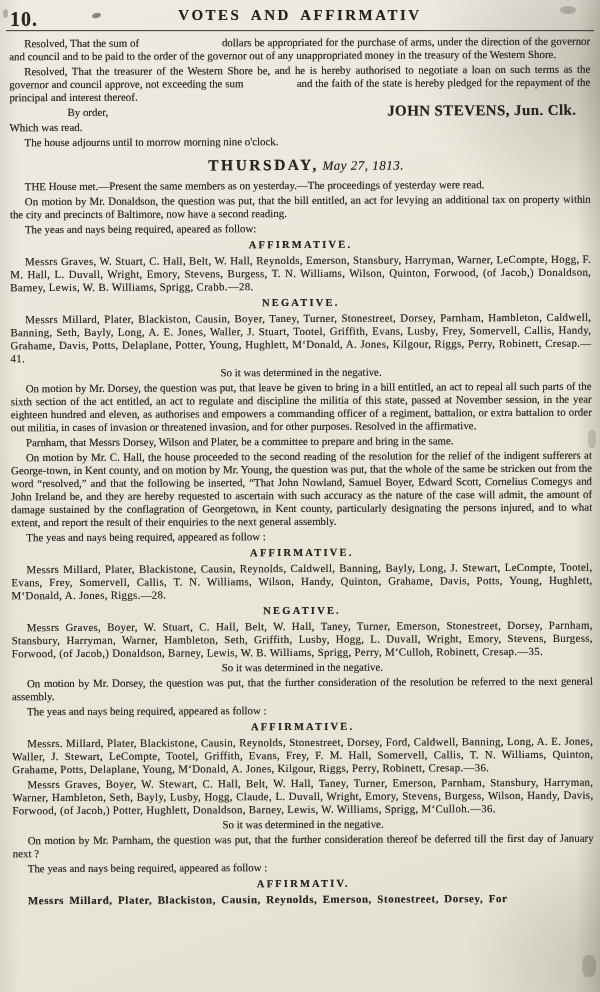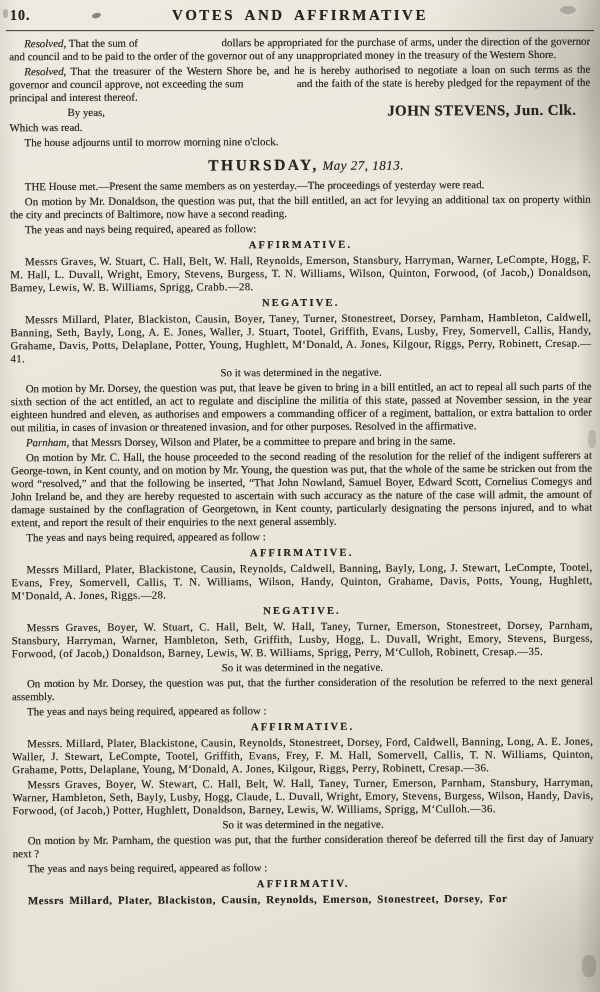--- a/index.html
+++ b/index.html
@@ -16,35 +16,35 @@
     color: #28251f;
     text-shadow: 0 0 0.7px rgba(40,36,30,0.5);
     background:
       radial-gradient(ellipse 50% 28% at 101% 7%, rgba(95,90,78,0.30), transparent 62%),
       radial-gradient(ellipse 42% 22% at 103% 98%, rgba(95,90,78,0.26), transparent 62%),
       linear-gradient(to left, rgba(95,90,78,0.22), rgba(95,90,78,0) 4%),
       linear-gradient(to right, rgba(95,90,78,0.10), rgba(95,90,78,0) 3%),
       linear-gradient(160deg, #edeadf 0%, #e9e5d9 55%, #e5e1d4 100%);
   }
   .page-header { position: relative; height: 21px; margin: 7px 10px 0 10px; }
-  .page-number { position: absolute; left: 0; top: 1px; font-size: 14px; font-weight: bold; letter-spacing: 1px; }
+  .page-number { position: absolute; left: 0; top: 1px; font-size: 20px; font-weight: bold; letter-spacing: 1px; }
   .running-title {
     position: absolute; left: 0; right: 0; top: 0; text-align: center;
     font-size: 15px; font-weight: bold; letter-spacing: 2.5px; word-spacing: 4px;
   }
   .header-rule { border-top: 1px solid rgba(52,48,40,0.85); margin: 2px 6px 5px 6px; box-shadow: 0 1px 0 rgba(52,48,40,0.14); }
   .content {
     padding: 0 8px 0 11px;
     font-size: 10.9px; line-height: 13px;
     text-align: justify;
     transform: rotate(-0.25deg);
   }
   p.para { margin: 2px 0; }
   .indent { text-indent: 15px; }
-  .lead-italic { font-style: italic; }
+  .lead-italic { }
   .name-list { letter-spacing: 0.3px; margin: 3px 0; }
   .vote-heading { text-align: center; font-size: 10.5px; font-weight: bold; letter-spacing: 2.2px; margin: 3px 0; }
   .date-heading { text-align: center; margin: 8px 0 4px 0; line-height: 18px; }
   .date-day { font-size: 15.5px; font-weight: bold; letter-spacing: 2.5px; margin-left: 12px; }
   .date-rest { font-size: 13px; font-style: italic; letter-spacing: 0.5px; }
   .centered { text-align: center; text-indent: 0; margin: 2px 0; }
   .signature-line { display: flex; justify-content: space-between; padding: 0 14px 0 58px; margin: 2px 0; }
   .clerk { font-weight: bold; font-size: 15px; letter-spacing: 0.4px; }
   .gap-top { margin-top: 14px; }
   .smudged { font-weight: bold; letter-spacing: 0.6px; word-spacing: 2px; }
@@ -55,32 +55,32 @@
   .s4 { left: 588px; top: 430px; width: 8px; height: 18px; opacity: 0.3; border-radius: 40%; }
   .s5 { left: 582px; top: 955px; width: 14px; height: 22px; opacity: 0.35; border-radius: 40%; }
 </style>
 </head>
 <body>
 
 <div class="page">
 
   <div class="page-header">
     <span class="page-number">10.</span>
-    <span class="running-title">VOTES AND AFFIRMATIVE</span>
+    <span class="running-title">VOTES AND AFFIRMATIV</span>
   </div>
   <div class="header-rule"></div>
 
   <div class="content">
 
     <p class="para indent"><span class="lead-italic">Resolved,</span><span> That the sum of&nbsp;&nbsp;&nbsp;&nbsp;&nbsp;&nbsp;&nbsp;&nbsp;&nbsp;&nbsp;&nbsp;&nbsp;&nbsp;&nbsp;&nbsp;&nbsp;&nbsp;&nbsp;&nbsp;&nbsp;&nbsp;&nbsp;&nbsp;&nbsp;&nbsp;&nbsp;&nbsp;&nbsp; dollars be appropriated for the purchase of arms, under the direction of the governor and council and to be paid to the order of the governor out of any unappropriated money in the treasury of the Western Shore.</span></p>
 
     <p class="para indent"><span class="lead-italic">Resolved,</span><span> That the treasurer of the Western Shore be, and he is hereby authorised to negotiate a loan on such terms as the governor and council approve, not exceeding the sum&nbsp;&nbsp;&nbsp;&nbsp;&nbsp;&nbsp;&nbsp;&nbsp;&nbsp;&nbsp;&nbsp;&nbsp;&nbsp;&nbsp;&nbsp;&nbsp;&nbsp;&nbsp; and the faith of the state is hereby pledged for the repayment of the principal and interest thereof.</span></p>
 
     <div class="signature-line">
-      <span>By yeas,</span>
+      <span>By order,</span>
       <span class="clerk">JOHN STEVENS, Jun. Clk.</span>
     </div>
 
     <p class="para">Which was read.</p>
 
     <p class="para indent">The house adjourns until to morrow morning nine o'clock.</p>
 
     <div class="date-heading"><span class="date-day">THURSDAY,</span><span class="date-rest"> May 27, 1813.</span></div>
 
     <p class="para indent">THE House met.—Present the same members as on yesterday.—The proceedings of yesterday were read.</p>

